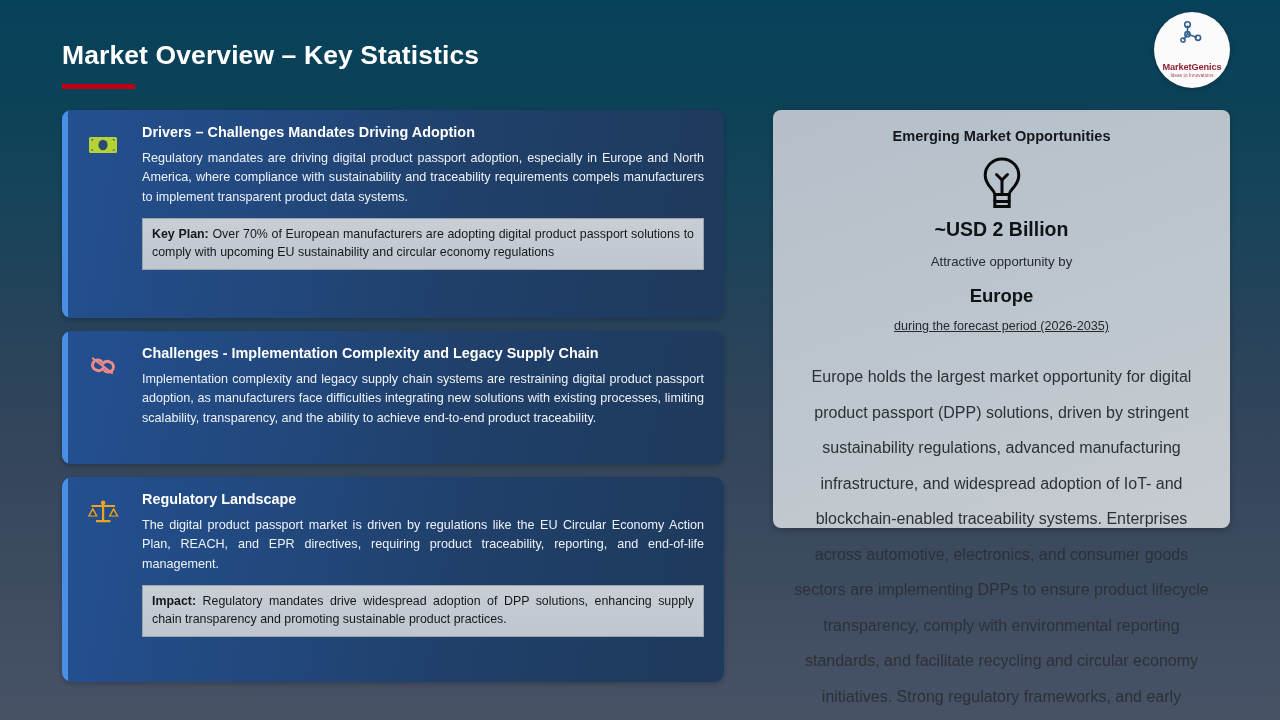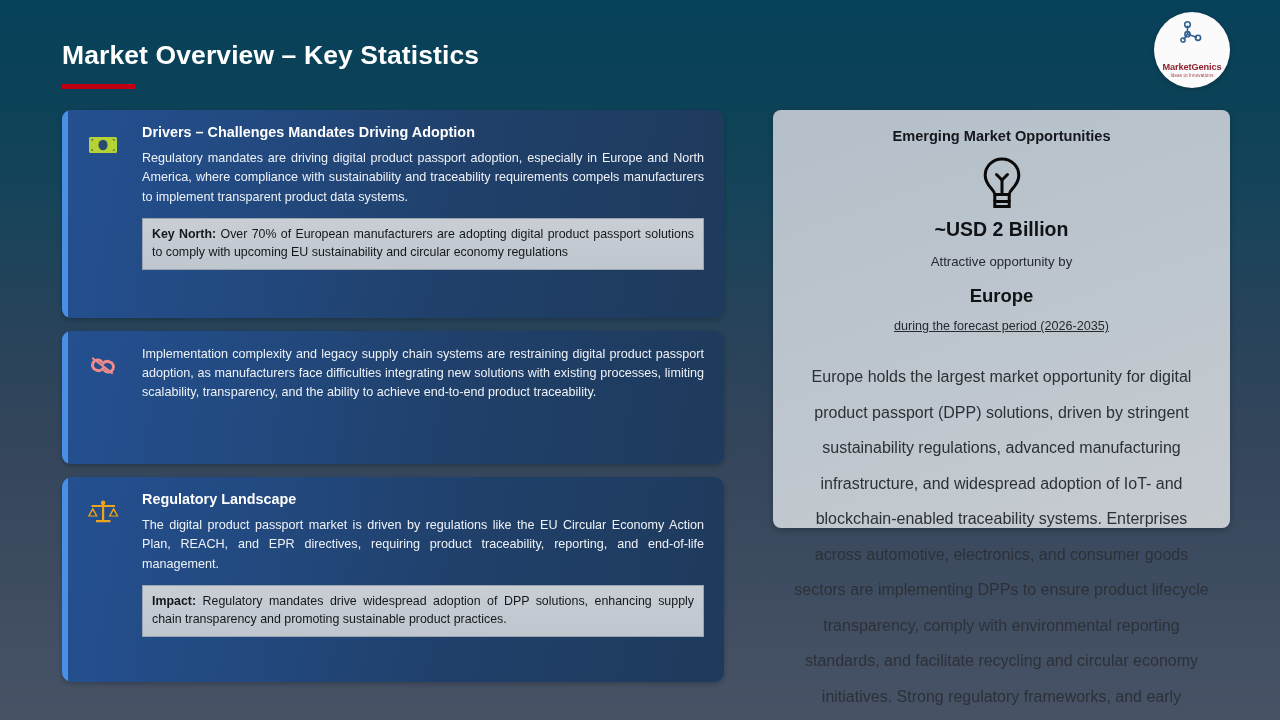--- a/index.html
+++ b/index.html
@@ -236,34 +236,35 @@
         <ellipse cx="17" cy="17" rx="4.6" ry="5.2" fill="#2b4a70"></ellipse>
         <path d="M5.5 11.2 L7.6 11.2 L5.5 13.3 Z" fill="#2b4a70"></path>
         <path d="M28.5 11.2 L26.4 11.2 L28.5 13.3 Z" fill="#2b4a70"></path>
         <path d="M5.5 22.8 L7.6 22.8 L5.5 20.7 Z" fill="#2b4a70"></path>
         <path d="M28.5 22.8 L26.4 22.8 L28.5 20.7 Z" fill="#2b4a70"></path>
       </svg>
     </span>
     <div class="card-title">Drivers – Challenges Mandates Driving Adoption</div>
     <div class="card-body">Regulatory mandates are driving digital product passport adoption, especially in Europe and North America, where compliance with sustainability and traceability requirements compels manufacturers to implement transparent product data systems.</div>
     <div class="callout">
-      <b>Key North:</b><span> Over 70% of European manufacturers are adopting digital product passport solutions to comply with upcoming EU sustainability and circular economy regulations</span>
+      <b>Key Plan:</b><span> Over 70% of European manufacturers are adopting digital product passport solutions to comply with upcoming EU sustainability and circular economy regulations</span>
     </div>
   </div>
 
   <div class="card card-2">
     <span class="card-icon">
       <svg viewBox="0 0 34 34" xmlns="http://www.w3.org/2000/svg">
         <g fill="none" stroke="#ef8b8b" stroke-width="2.9" stroke-linecap="round">
           <path d="M15.5 12.5 a5.2 5.2 0 1 0 -5.0 8.6 a5.2 5.2 0 0 0 6.4 -1.6"></path>
           <path d="M18.5 21.5 a5.2 5.2 0 1 0 5.0 -8.6 a5.2 5.2 0 0 0 -6.4 1.6"></path>
           <line x1="7" y1="9.5" x2="26" y2="24" stroke-width="2.2"></line>
         </g>
       </svg>
     </span>
+    <div class="card-title">Challenges - Implementation Complexity and Legacy Supply Chain</div>
     <div class="card-body">Implementation complexity and legacy supply chain systems are restraining digital product passport adoption, as manufacturers face difficulties integrating new solutions with existing processes, limiting scalability, transparency, and the ability to achieve end-to-end product traceability.</div>
   </div>
 
   <div class="card card-3">
     <span class="card-icon">
       <svg viewBox="0 0 34 34" xmlns="http://www.w3.org/2000/svg">
         <g fill="#f0a41e">
           <rect x="16" y="7.5" width="2.2" height="18" rx="0.6"></rect>
           <rect x="5.5" y="10" width="23.5" height="2.1" rx="0.6"></rect>
           <rect x="10" y="25" width="14.5" height="2.3" rx="0.6"></rect>

